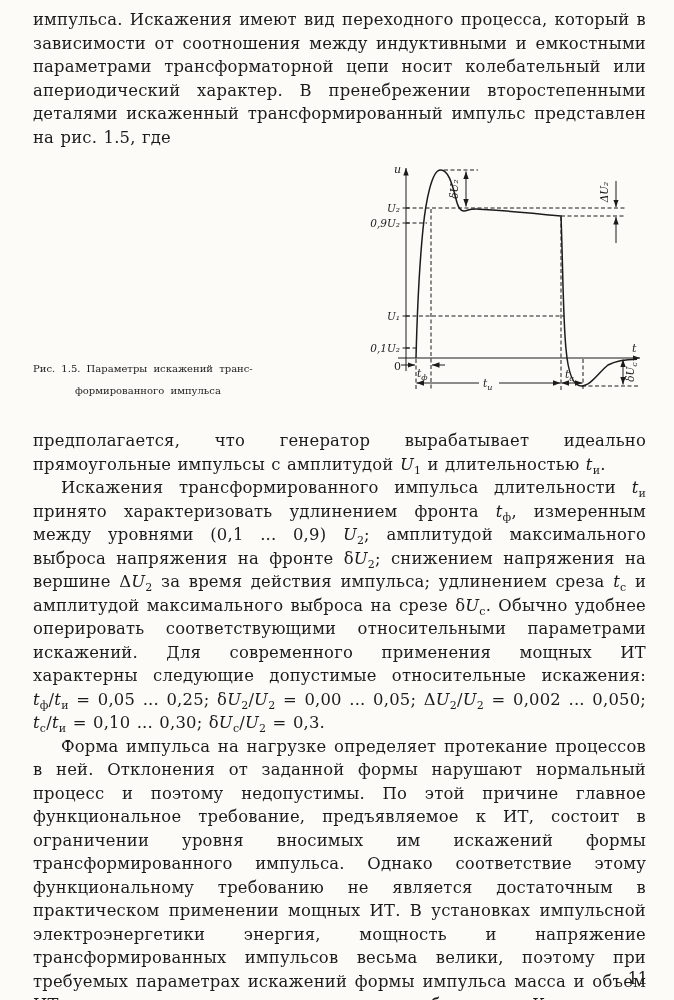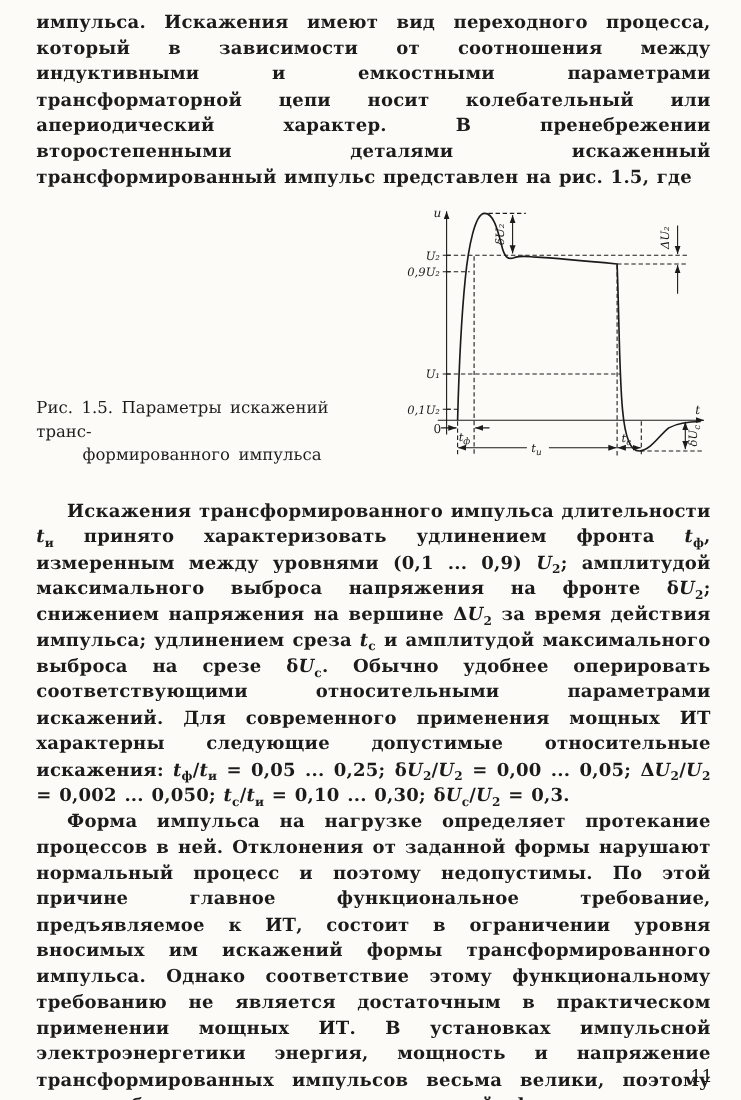--- a/index.html
+++ b/index.html
@@ -13,33 +13,32 @@
     color:#1b1b1b;
   }
   .content{padding:8px 28px 0 33px;}
   p.body-text{
     margin:0;
     font-size:16.4px;
     line-height:23.5px;
     text-align:justify;
     letter-spacing:0.2px;
     word-spacing:1px;
-    font-weight:bold;
   }
   p.indent{text-indent:28px;}
   sub{font-size:11px;line-height:0;}
   .figure-row{
     display:flex;
     justify-content:space-between;
     align-items:flex-end;
     margin:10px 0 20px 0;
   }
   .caption{
     width:316px;
-    font-size:15px;
+    font-size:10px;
     line-height:21.5px;
     padding-bottom:8px;
     word-spacing:3px;
   }
   .cap2{padding-left:42px;}
   .fig{width:282px;height:250px;display:block;}
   .page-number{
     position:absolute;
     right:26px;bottom:12px;
     font-size:16px;
@@ -120,18 +119,19 @@
 
           <text transform="rotate(-90 270 213)" x="270" y="213" text-anchor="middle" font-size="10.5"><tspan>δU</tspan><tspan dy="2.5" font-size="8">с</tspan></text>
 
           <text x="53" y="218" font-size="10.5"><tspan>t</tspan><tspan dy="2.5" font-size="8">ф</tspan></text>
           <text x="119" y="228" font-size="10.5"><tspan>t</tspan><tspan dy="2.5" font-size="8">и</tspan></text>
           <text x="201" y="219" font-size="10.5"><tspan>t</tspan><tspan dy="2.5" font-size="8">с</tspan></text>
         </g>
       </svg>
     </div>
 
+    <p class="body-text">предполагается, что генератор вырабатывает идеально прямоугольные импульсы с амплитудой <i>U</i><sub>1</sub> и длительностью <i>t</i><sub>и</sub>.</p>
     <p class="body-text indent">Искажения трансформированного импульса длительности <i>t</i><sub>и</sub> принято характеризовать удлинением фронта <i>t</i><sub>ф</sub>, измеренным между уровнями (0,1 ... 0,9) <i>U</i><sub>2</sub>; амплитудой максимального выброса напряжения на фронте δ<i>U</i><sub>2</sub>; снижением напряжения на вершине Δ<i>U</i><sub>2</sub> за время действия импульса; удлинением среза <i>t</i><sub>с</sub> и амплитудой максимального выброса на срезе δ<i>U</i><sub>с</sub>. Обычно удобнее оперировать соответствующими относительными параметрами искажений. Для современного применения мощных ИТ характерны следующие допустимые относительные искажения: <i>t</i><sub>ф</sub>/<i>t</i><sub>и</sub> = 0,05 ... 0,25; δ<i>U</i><sub>2</sub>/<i>U</i><sub>2</sub> = 0,00 ... 0,05; Δ<i>U</i><sub>2</sub>/<i>U</i><sub>2</sub> = 0,002 ... 0,050; <i>t</i><sub>с</sub>/<i>t</i><sub>и</sub> = 0,10 ... 0,30; δ<i>U</i><sub>с</sub>/<i>U</i><sub>2</sub> = 0,3.</p>
     <p class="body-text indent">Форма импульса на нагрузке определяет протекание процессов в ней. Отклонения от заданной формы нарушают нормальный процесс и поэтому недопустимы. По этой причине главное функциональное требование, предъявляемое к ИТ, состоит в ограничении уровня вносимых им искажений формы трансформированного импульса. Однако соответствие этому функциональному требованию не является достаточным в практическом применении мощных ИТ. В установках импульсной электроэнергетики энергия, мощность и напряжение трансформированных импульсов весьма велики, поэтому при требуемых параметрах искажений формы импульса масса и объем ИТ могут достигать десятков тонн и кубометров. Кроме того, особое значение приобретает всемерное уменьшение потерь в ИТ; даже если потери и относительно малы, отвод выделяющейся при этом теплоты часто приобретает характер сложной</p>
   </div>
 
   <div class="page-number">11</div>
 </div>
 
 </body></html>

